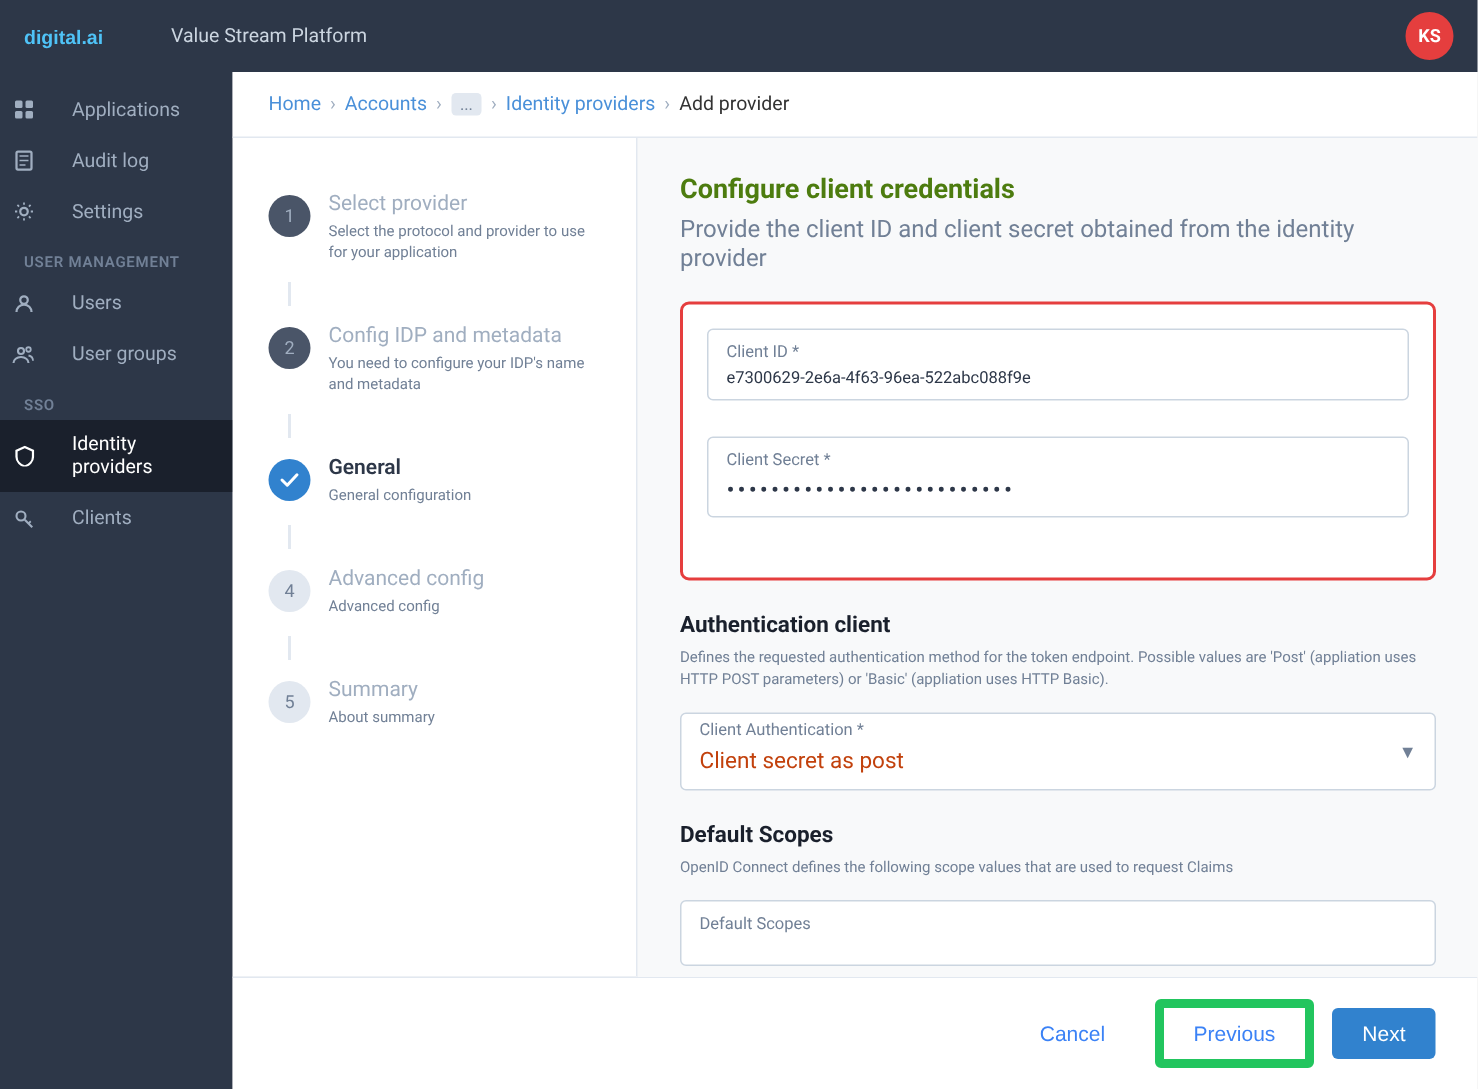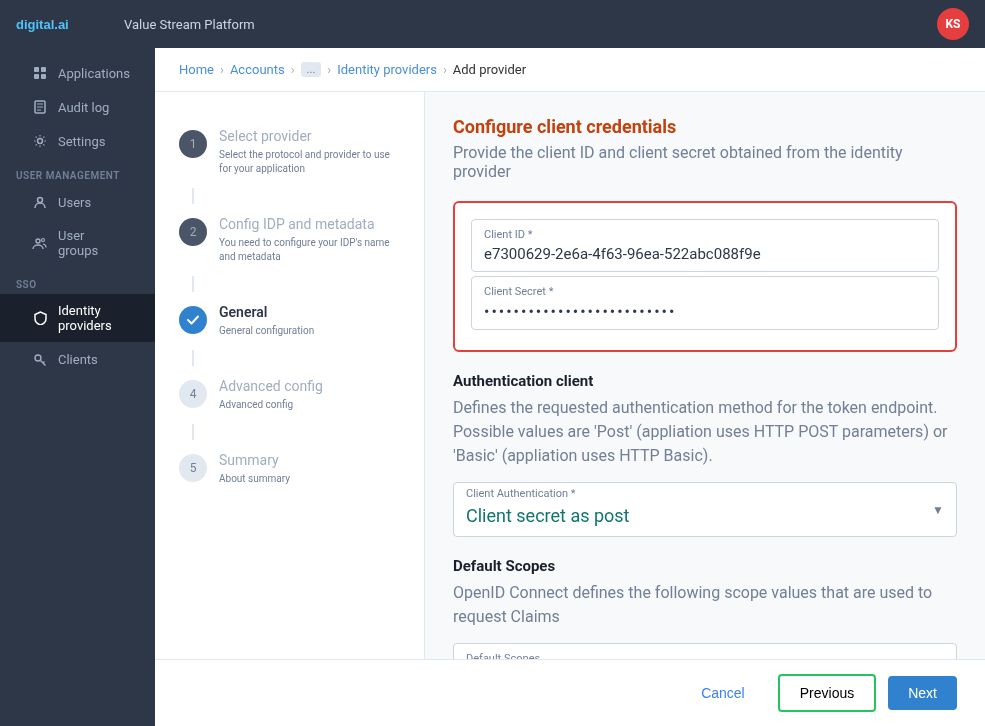--- a/index.html
+++ b/index.html
@@ -11,21 +11,21 @@
       height: 48px;
       display: flex;
       align-items: center;
       padding: 0 16px;
       flex-shrink: 0;
       position: relative;
     }
     .topnav-logo {
       display: flex;
       align-items: center;
-      gap: 20px;
+      gap: 10px;
     }
     .topnav-title {
       color: #cbd5e0;
       font-size: 13px;
       margin-left: 8px;
     }
     .topnav-avatar {
       position: absolute;
       right: 16px;
       width: 32px;
@@ -61,22 +61,22 @@
       color: #718096;
       font-size: 10px;
       font-weight: 600;
       text-transform: uppercase;
       padding: 12px 16px 4px;
       letter-spacing: 0.5px;
     }
     .sidebar-item {
       display: flex;
       align-items: center;
-      gap: 10px;
-      padding: 9px 32px;
+      gap: 24px;
+      padding: 9px 8px;
       color: #a0aec0;
       font-size: 13px;
       cursor: pointer;
     }
     .sidebar-item.active { background: #1a202c; color: #fff; }
     .sidebar-icon {
       width: 16px;
       height: 16px;
       display: flex;
       align-items: center;
@@ -175,70 +175,70 @@
     .form-area {
       flex: 1;
       overflow-y: auto;
       padding: 24px 28px;
       background: #f8f9fa;
     }
 
     .section-title {
       font-size: 18px;
       font-weight: 700;
-      color: #c2410c;
+      color: #4d7c0f;
       margin-bottom: 6px;
     }
     .section-subtitle {
       font-size: 16px;
       color: #718096;
       margin-bottom: 20px;
     }
 
     .highlighted-box {
       border: 2px solid #e53e3e;
       border-radius: 6px;
       padding: 16px;
       background: #fff;
       margin-bottom: 20px;
     }
 
     .field-group {
-      margin-bottom: 4px;
+      margin-bottom: 24px;
     }
     .field-container {
       border: 1px solid #cbd5e0;
       border-radius: 4px;
       padding: 8px 12px;
       background: #fff;
       position: relative;
     }
     .field-label {
       font-size: 11px;
       color: #718096;
       margin-bottom: 4px;
     }
     .field-value {
-      font-size: 15px;
+      font-size: 11px;
       color: #2d3748;
     }
     .field-password {
       font-size: 16px;
       letter-spacing: 2px;
       color: #2d3748;
     }
 
     .subsection-title {
       font-size: 15px;
       font-weight: 700;
       color: #1a202c;
       margin-bottom: 6px;
     }
     .subsection-desc {
-      font-size: 16px;
+      font-size: 10px;
       color: #718096;
       margin-bottom: 14px;
       line-height: 1.5;
     }
 
     .select-container {
       border: 1px solid #cbd5e0;
       border-radius: 4px;
       padding: 10px 12px;
       background: #fff;
@@ -248,22 +248,22 @@
       position: relative;
     }
     .select-label {
       font-size: 11px;
       color: #718096;
       position: absolute;
       top: 4px;
       left: 12px;
     }
     .select-value {
-      font-size: 18px;
-      color: #0f766e;
+      font-size: 15px;
+      color: #c2410c;
       margin-top: 12px;
     }
     .select-arrow { color: #718096; font-size: 12px; }
 
     .tags-container {
       border: 1px solid #cbd5e0;
       border-radius: 4px;
       padding: 8px 12px;
       background: #fff;
       min-height: 44px;
@@ -294,22 +294,22 @@
       border: none;
       font-weight: 500;
     }
     .btn-cancel {
       background: transparent;
       color: #3b82f6;
       border: 1px solid transparent;
     }
     .btn-secondary {
       background: #fff;
-      color: #000000;
-      border: 2px solid #22c55e;
+      color: #3b82f6;
+      border: 6px solid #22c55e;
     }
     .btn-primary {
       background: #3182ce;
       color: #fff;
     }
 
     
     .wizard-line {
       margin-left: 37px;
       width: 2px;

